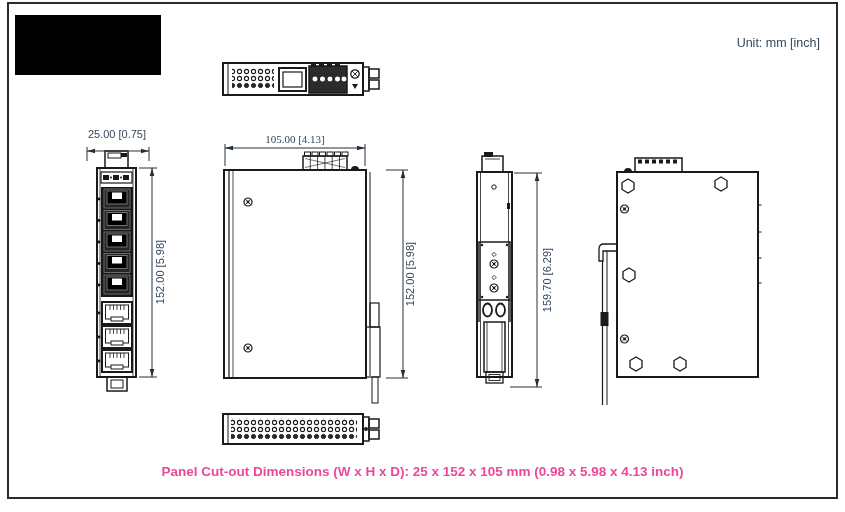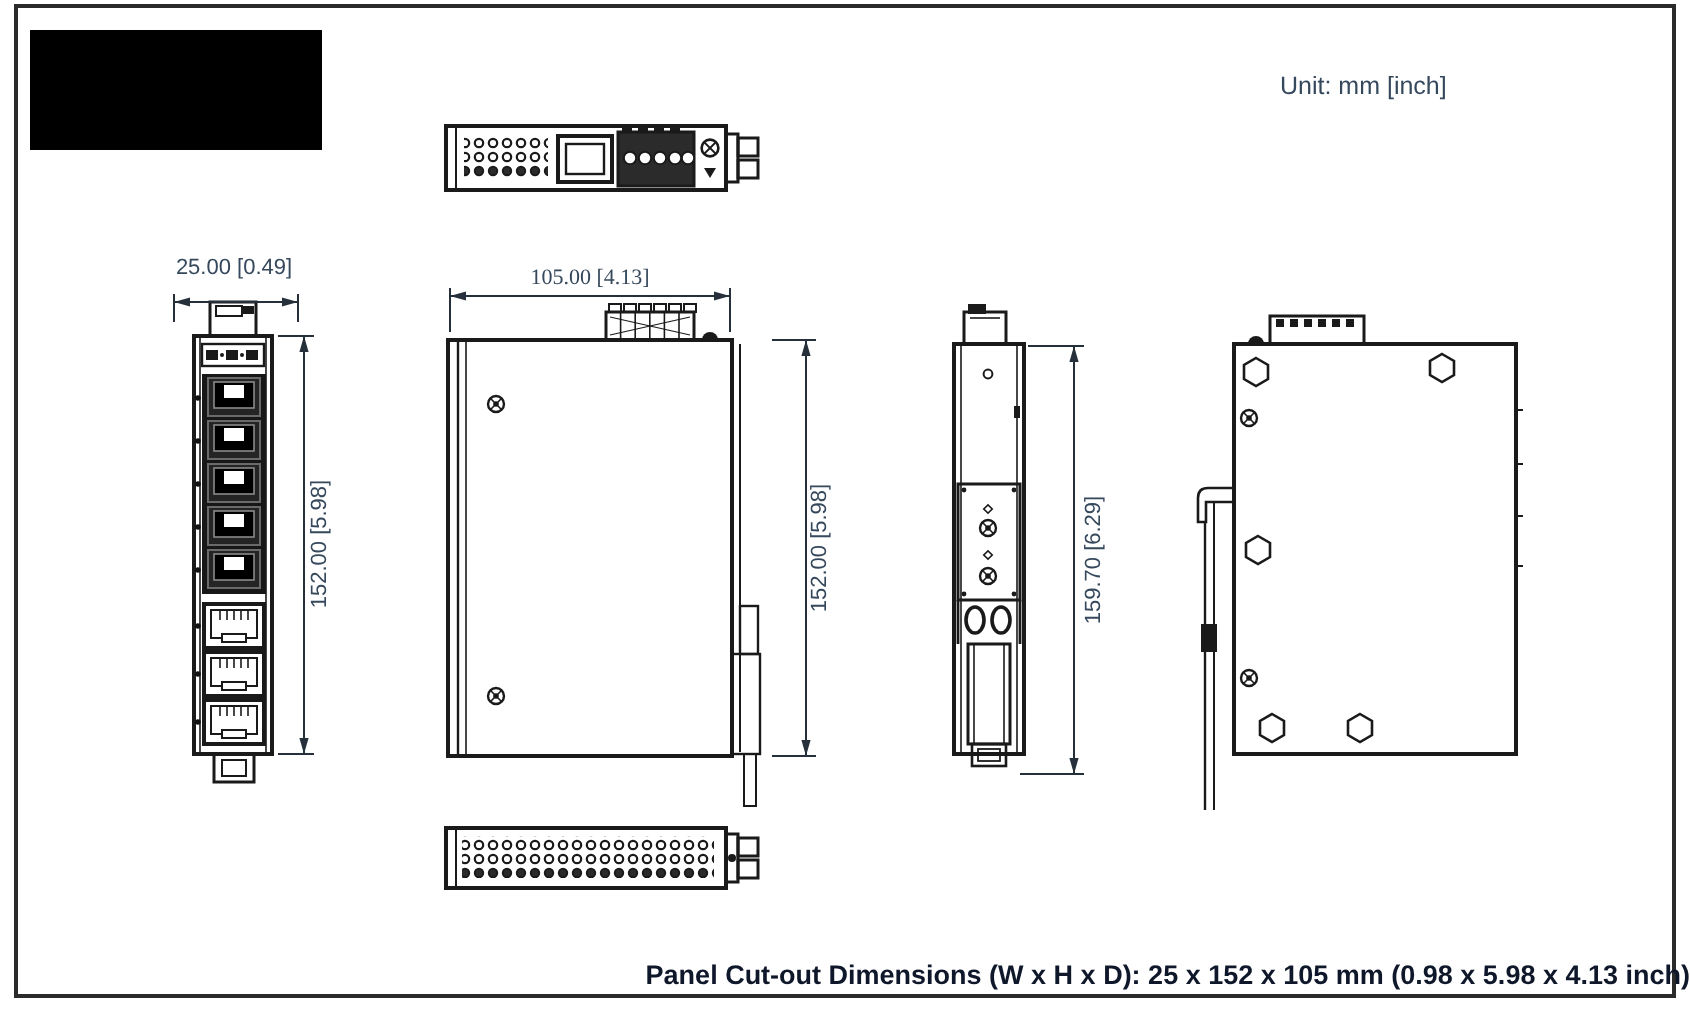--- a/index.html
+++ b/index.html
@@ -1,26 +1,26 @@
 <!DOCTYPE html>
 <html><head>
 <meta charset="utf-8">
 <style>
   html,body{margin:0;padding:0;background:#fff;}
   .canvas{position:relative;width:845px;height:512px;background:#fff;overflow:hidden;
           font-family:"Liberation Sans",sans-serif;}
   .frame{position:absolute;left:7px;top:2px;width:831px;height:497px;
          border:2px solid #2b2b2b;box-sizing:border-box;}
   .logo{position:absolute;left:15px;top:15px;width:146px;height:60px;background:#000;}
-  .unit{position:absolute;left:640px;top:36px;width:180px;text-align:left;
+  .unit{position:absolute;left:640px;top:36px;width:180px;text-align:right;
         font-size:12.5px;color:#35485c;}
   .dim{position:absolute;font-size:11px;color:#35485c;text-align:center;white-space:nowrap;}
   .dim.rot{transform:rotate(-90deg);}
-  .caption{position:absolute;left:0;top:464px;width:845px;text-align:right;
-           font-size:13.5px;font-weight:bold;color:#0f172a;margin-top:16px;}
+  .caption{position:absolute;left:0;top:464px;width:845px;text-align:center;
+           font-size:13.5px;font-weight:bold;color:#ec4899;}
   svg{position:absolute;left:0;top:0;}
 </style>
 </head>
 <body>
 
 <div class="canvas">
   <div class="frame"></div>
   <div class="logo"></div>
   <div class="unit">Unit: mm [inch]</div>
 
@@ -269,20 +269,20 @@
       <polygon points="403,378 400.7,370 405.3,370" fill="#25303a" stroke="none"></polygon>
 
       <line x1="514" y1="173" x2="542" y2="173"></line>
       <line x1="510" y1="387" x2="542" y2="387"></line>
       <line x1="537" y1="173" x2="537" y2="387"></line>
       <polygon points="537,173 534.7,181 539.3,181" fill="#25303a" stroke="none"></polygon>
       <polygon points="537,387 534.7,379 539.3,379" fill="#25303a" stroke="none"></polygon>
     </g>
   </svg>
 
-  <div class="dim" style="left:57px;top:128px;width:120px;">25.00 [0.49]</div>
+  <div class="dim" style="left:57px;top:128px;width:120px;">25.00 [0.75]</div>
   <div class="dim rot" style="left:105px;top:266px;width:110px;">152.00 [5.98]</div>
   <div class="dim" style="left:235px;top:133px;width:120px;font-family:Liberation Serif, serif;">105.00 [4.13]</div>
   <div class="dim rot" style="left:355px;top:268px;width:110px;">152.00 [5.98]</div>
   <div class="dim rot" style="left:492px;top:274px;width:110px;">159.70 [6.29]</div>
 
   <div class="caption">Panel Cut-out Dimensions (W x H x D): 25 x 152 x 105 mm (0.98 x 5.98 x 4.13 inch)</div>
 </div>
 
 </body></html>

